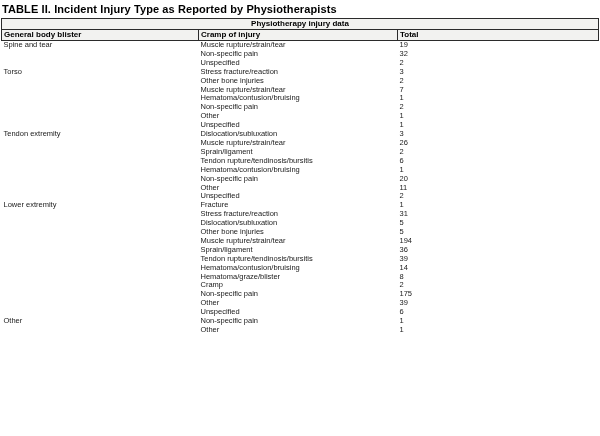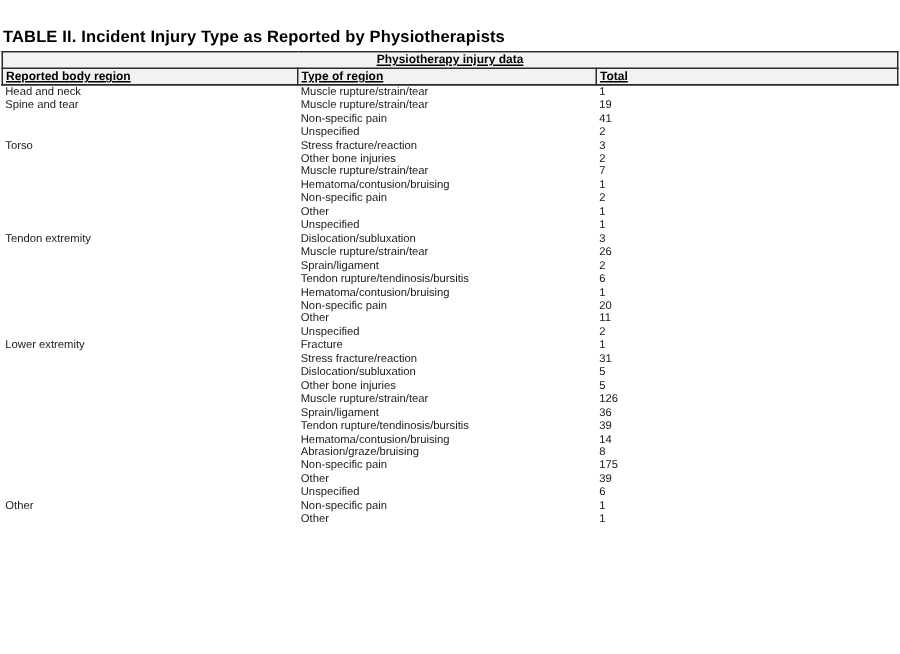--- a/index.html
+++ b/index.html
@@ -2,21 +2,21 @@
 <html><head>
 <meta charset="utf-8">
 <style>
   * { margin: 0; padding: 0; box-sizing: border-box; }
   html, body { width: 600px; height: 436px; background: #ffffff; overflow: hidden; }
   body {
     font-family: "Liberation Sans", sans-serif;
     color: #111;
     -webkit-font-smoothing: antialiased;
   }
-  .page { padding: 18px 0 0 0; }
+  .page { padding: 2px 0 0 0; }
   .table-caption {
     font-size: 11px;
     font-weight: 700;
     color: #000;
     padding: 1px 0 0 2px;
     line-height: 13px;
     letter-spacing: 0.1px;
     white-space: nowrap;
   }
   table.data-table {
@@ -33,21 +33,20 @@
     font-weight: 700;
     color: #000;
     text-align: left;
     border: 1px solid #2b2b2b;
     background: #f2f2f0;
     height: 11px;
     line-height: 10px;
     padding: 0 2px;
     white-space: nowrap;
     overflow: hidden;
-    text-decoration: underline;
   }
   thead tr.group-row th {
     text-align: center;
     height: 10px;
   }
   tbody td {
     font-size: 7.5px;
     font-weight: 400;
     color: #1a1a1a;
     height: 8.9px;
@@ -69,41 +68,36 @@
     <colgroup>
       <col class="c-region">
       <col class="c-injury">
       <col class="c-total">
     </colgroup>
     <thead>
       <tr class="group-row">
         <th colspan="3">Physiotherapy injury data</th>
       </tr>
       <tr class="column-row">
-        <th>Reported body region</th>
-        <th>Type of region</th>
+        <th>General body blister</th>
+        <th>Cramp of injury</th>
         <th>Total</th>
       </tr>
     </thead>
     <tbody>
 
-    <tr>
-          <td>Head and neck</td>
-          <td>Muscle rupture/strain/tear</td>
-          <td>1</td>
-        </tr>
         <tr>
           <td>Spine and tear</td>
           <td>Muscle rupture/strain/tear</td>
           <td>19</td>
         </tr>
         <tr>
           <td></td>
           <td>Non-specific pain</td>
-          <td>41</td>
+          <td>32</td>
         </tr>
         <tr>
           <td></td>
           <td>Unspecified</td>
           <td>2</td>
         </tr>
         <tr>
           <td>Torso</td>
           <td>Stress fracture/reaction</td>
           <td>3</td>
@@ -194,41 +188,46 @@
           <td>5</td>
         </tr>
         <tr>
           <td></td>
           <td>Other bone injuries</td>
           <td>5</td>
         </tr>
         <tr>
           <td></td>
           <td>Muscle rupture/strain/tear</td>
-          <td>126</td>
+          <td>194</td>
         </tr>
         <tr>
           <td></td>
           <td>Sprain/ligament</td>
           <td>36</td>
         </tr>
         <tr>
           <td></td>
           <td>Tendon rupture/tendinosis/bursitis</td>
           <td>39</td>
         </tr>
         <tr>
           <td></td>
           <td>Hematoma/contusion/bruising</td>
           <td>14</td>
         </tr>
         <tr>
           <td></td>
-          <td>Abrasion/graze/bruising</td>
+          <td>Hematoma/graze/blister</td>
           <td>8</td>
+        </tr>
+        <tr>
+          <td></td>
+          <td>Cramp</td>
+          <td>2</td>
         </tr>
         <tr>
           <td></td>
           <td>Non-specific pain</td>
           <td>175</td>
         </tr>
         <tr>
           <td></td>
           <td>Other</td>
           <td>39</td>

